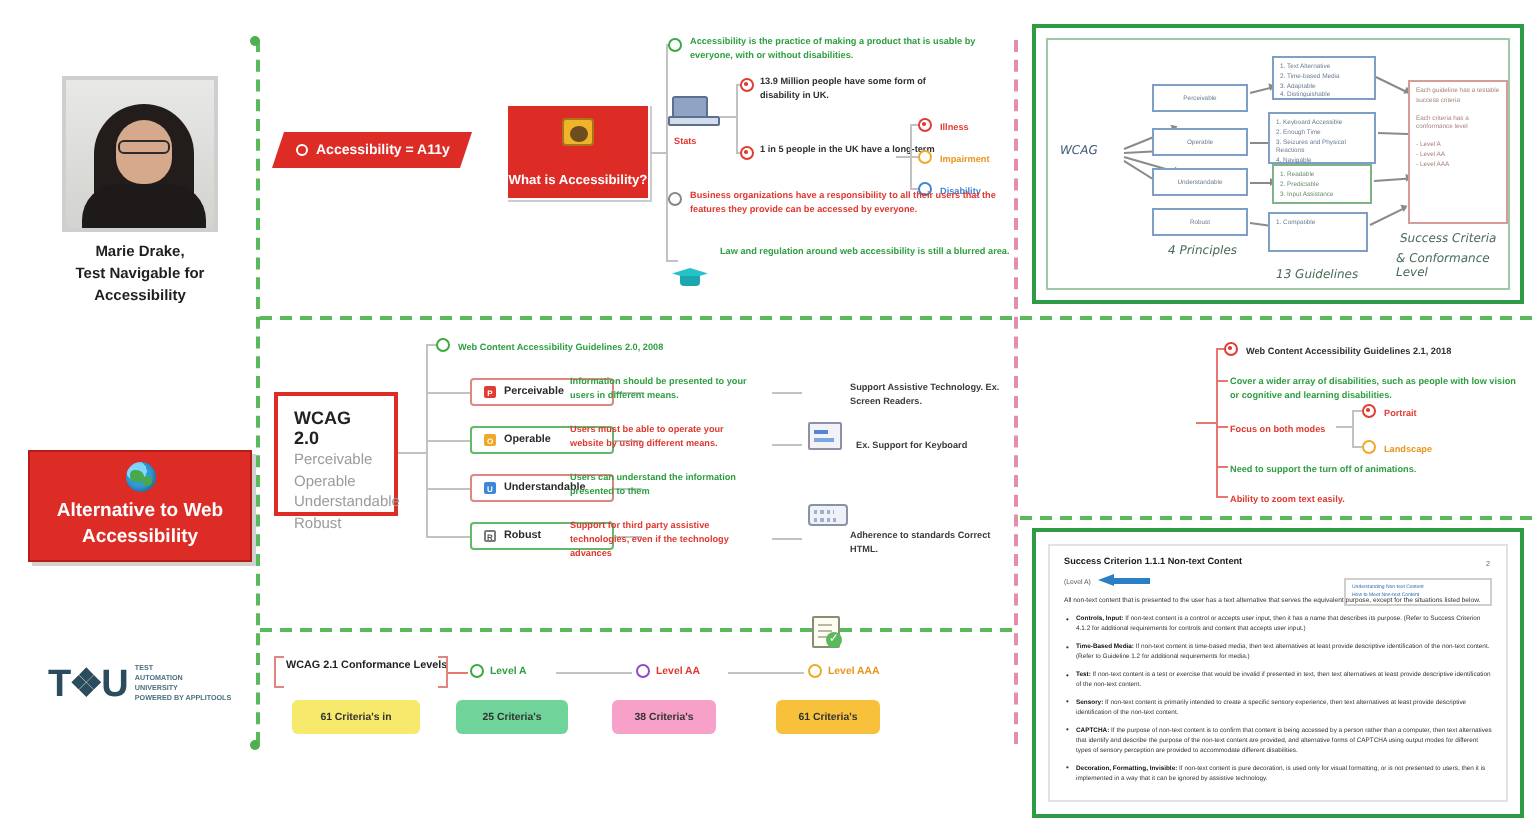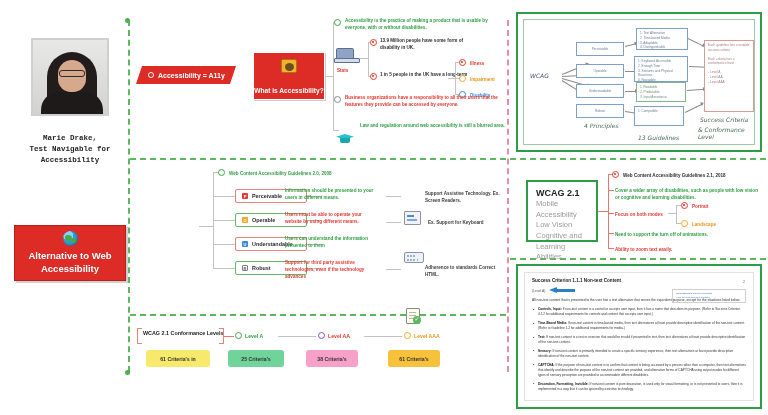--- a/index.html
+++ b/index.html
@@ -45,21 +45,21 @@
   }
   .photo .glass {
     position: absolute; left: 26px; top: 30px; width: 26px; height: 7px;
     border: 1.4px solid #2b2b2b; border-radius: 3px;
   }
   .photo .body {
     position: absolute; left: 8px; top: 52px; width: 62px; height: 30px;
     background: #1d1a19; border-radius: 18px 18px 0 0;
   }
   .presenter-name {
-    margin-top: 17px; font-size: 7.5px; font-weight: bold; line-height: 1.45; color: #1f1f1f; font-family: Liberation Mono, monospace;
+    margin-top: 5px; font-size: 7.5px; font-weight: bold; line-height: 1.45; color: #1f1f1f;
   }
   .title-card {
     position: absolute; left: 14px; top: 225px; width: 112px; height: 56px;
     background: #dd2b26; border: 1.5px solid #b71c17;
     box-shadow: 2px 2px 0 rgba(0,0,0,.18);
     display: flex; flex-direction: column; align-items: center; justify-content: center;
     color: #fff; text-align: center;
   }
   .title-card .globe {
     width: 15px; height: 15px; border-radius: 50%;
@@ -303,20 +303,29 @@
       <div>Accessibility</div>
     </div>
   </div>
 
   <div class="title-card">
     <div class="globe"></div>
     <div class="t">Alternative to Web</div>
     <div class="t">Accessibility</div>
   </div>
 
+  <div class="logo-wrap">
+    <div class="logo-tau">T❖U</div>
+    <div class="logo-sub">
+      <div>TEST</div>
+      <div>AUTOMATION</div>
+      <div>UNIVERSITY</div>
+      <div>POWERED BY APPLITOOLS</div>
+    </div>
+  </div>
 
   <div class="hexbar">
     <span class="ico-dot"></span>
     <span>Accessibility = A11y</span>
   </div>
 
   <div class="whatis">
     <div class="emoji"></div>
     <div class="lbl">What is Accessibility?</div>
   </div>
@@ -359,20 +368,27 @@
 
   <div class="bullet" style="left:334px; top:96px;"></div>
   <div class="txt red" style="left:345px; top:94px; width:164px;">Business organizations have a responsibility to all their users that the features they provide can be accessed by everyone.</div>
 
   <div class="mini-ico grad-cap" style="left:336px; top:121px;">
     <div class="top"></div>
       <div class="base"></div>
   </div>
   <div class="txt green" style="left:360px; top:122px; width:148px;">Law and regulation around web accessibility is still a blurred area.</div>
 
+  <div class="wcag-box" style="left:137px; top:196px; width:62px; height:62px;">
+    <div class="hd">WCAG 2.0</div>
+    <div class="li">Perceivable</div>
+    <div class="li">Operable</div>
+    <div class="li">Understandable</div>
+    <div class="li">Robust</div>
+  </div>
 
   <div class="ln h gray" style="left:199px; top:226px; width:14px;"></div>
   <div class="ln v gray" style="left:213px; top:172px; height:96px;"></div>
   <div class="ln h gray" style="left:213px; top:172px; width:7px;"></div>
   <div class="ln h gray" style="left:213px; top:196px; width:22px;"></div>
   <div class="ln h gray" style="left:213px; top:220px; width:22px;"></div>
   <div class="ln h gray" style="left:213px; top:244px; width:22px;"></div>
   <div class="ln h gray" style="left:213px; top:268px; width:22px;"></div>
 
   <div class="bullet green" style="left:218px; top:169px;"></div>
@@ -420,27 +436,20 @@
       <div class="k2"></div>
   </div>
   <div class="txt dark" style="left:428px; top:219px; width:80px;">Ex. Support for Keyboard</div>
 
   <div class="mini-ico clipboard" style="left:406px; top:261px;">
     <div class="lines"></div>
       <div class="chk"></div>
   </div>
   <div class="txt dark" style="left:425px; top:264px; width:80px;">Adherence to standards Correct HTML.</div>
 
-  <div class="wcag-box green" style="left:526px; top:180px; width:72px; height:62px;">
-    <div class="hd">WCAG 2.1</div>
-    <div class="li">Mobile Accessibility</div>
-    <div class="li">Low Vision</div>
-    <div class="li">Cognitive and</div>
-    <div class="li">Learning Abilities</div>
-  </div>
 
   <div class="ln h red" style="left:598px; top:211px; width:10px;"></div>
   <div class="ln v red" style="left:608px; top:174px; height:74px;"></div>
   <div class="ln h red" style="left:608px; top:174px; width:6px;"></div>
   <div class="ln h red" style="left:608px; top:190px; width:6px;"></div>
   <div class="ln h red" style="left:608px; top:213px; width:6px;"></div>
   <div class="ln h red" style="left:608px; top:233px; width:6px;"></div>
   <div class="ln h red" style="left:608px; top:248px; width:6px;"></div>
 
   <div class="bullet red" style="left:612px; top:171px;"></div>

